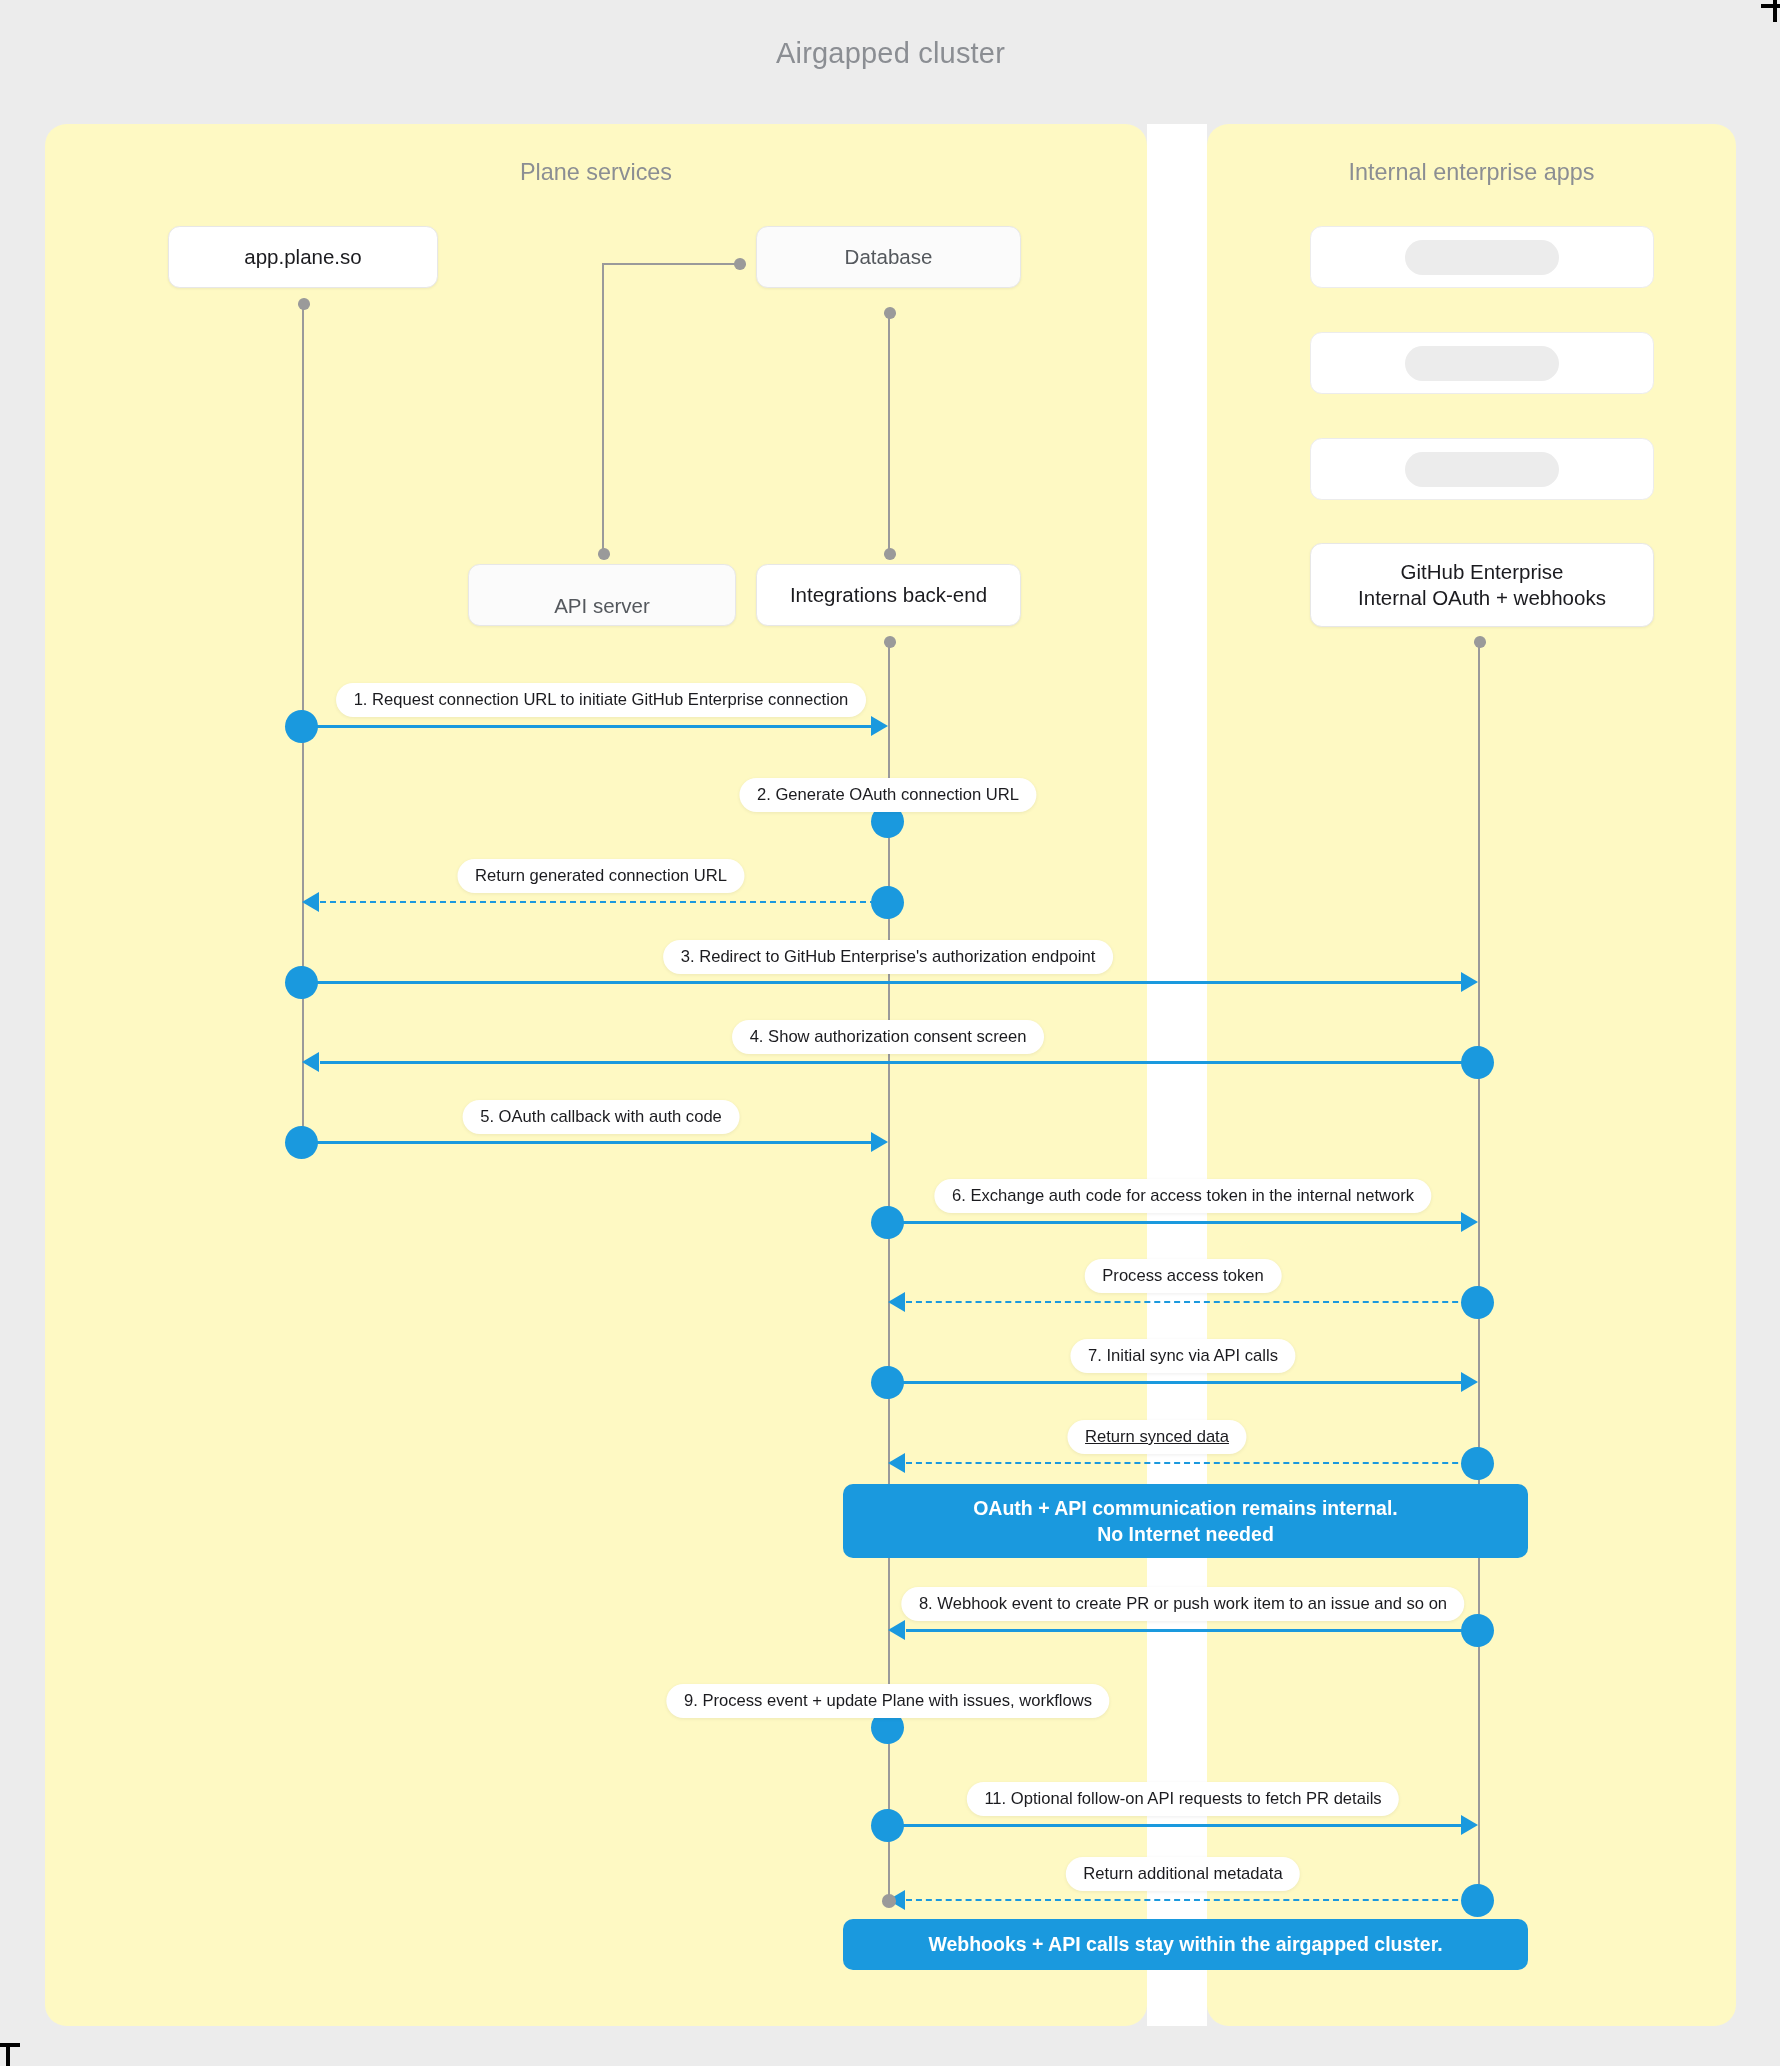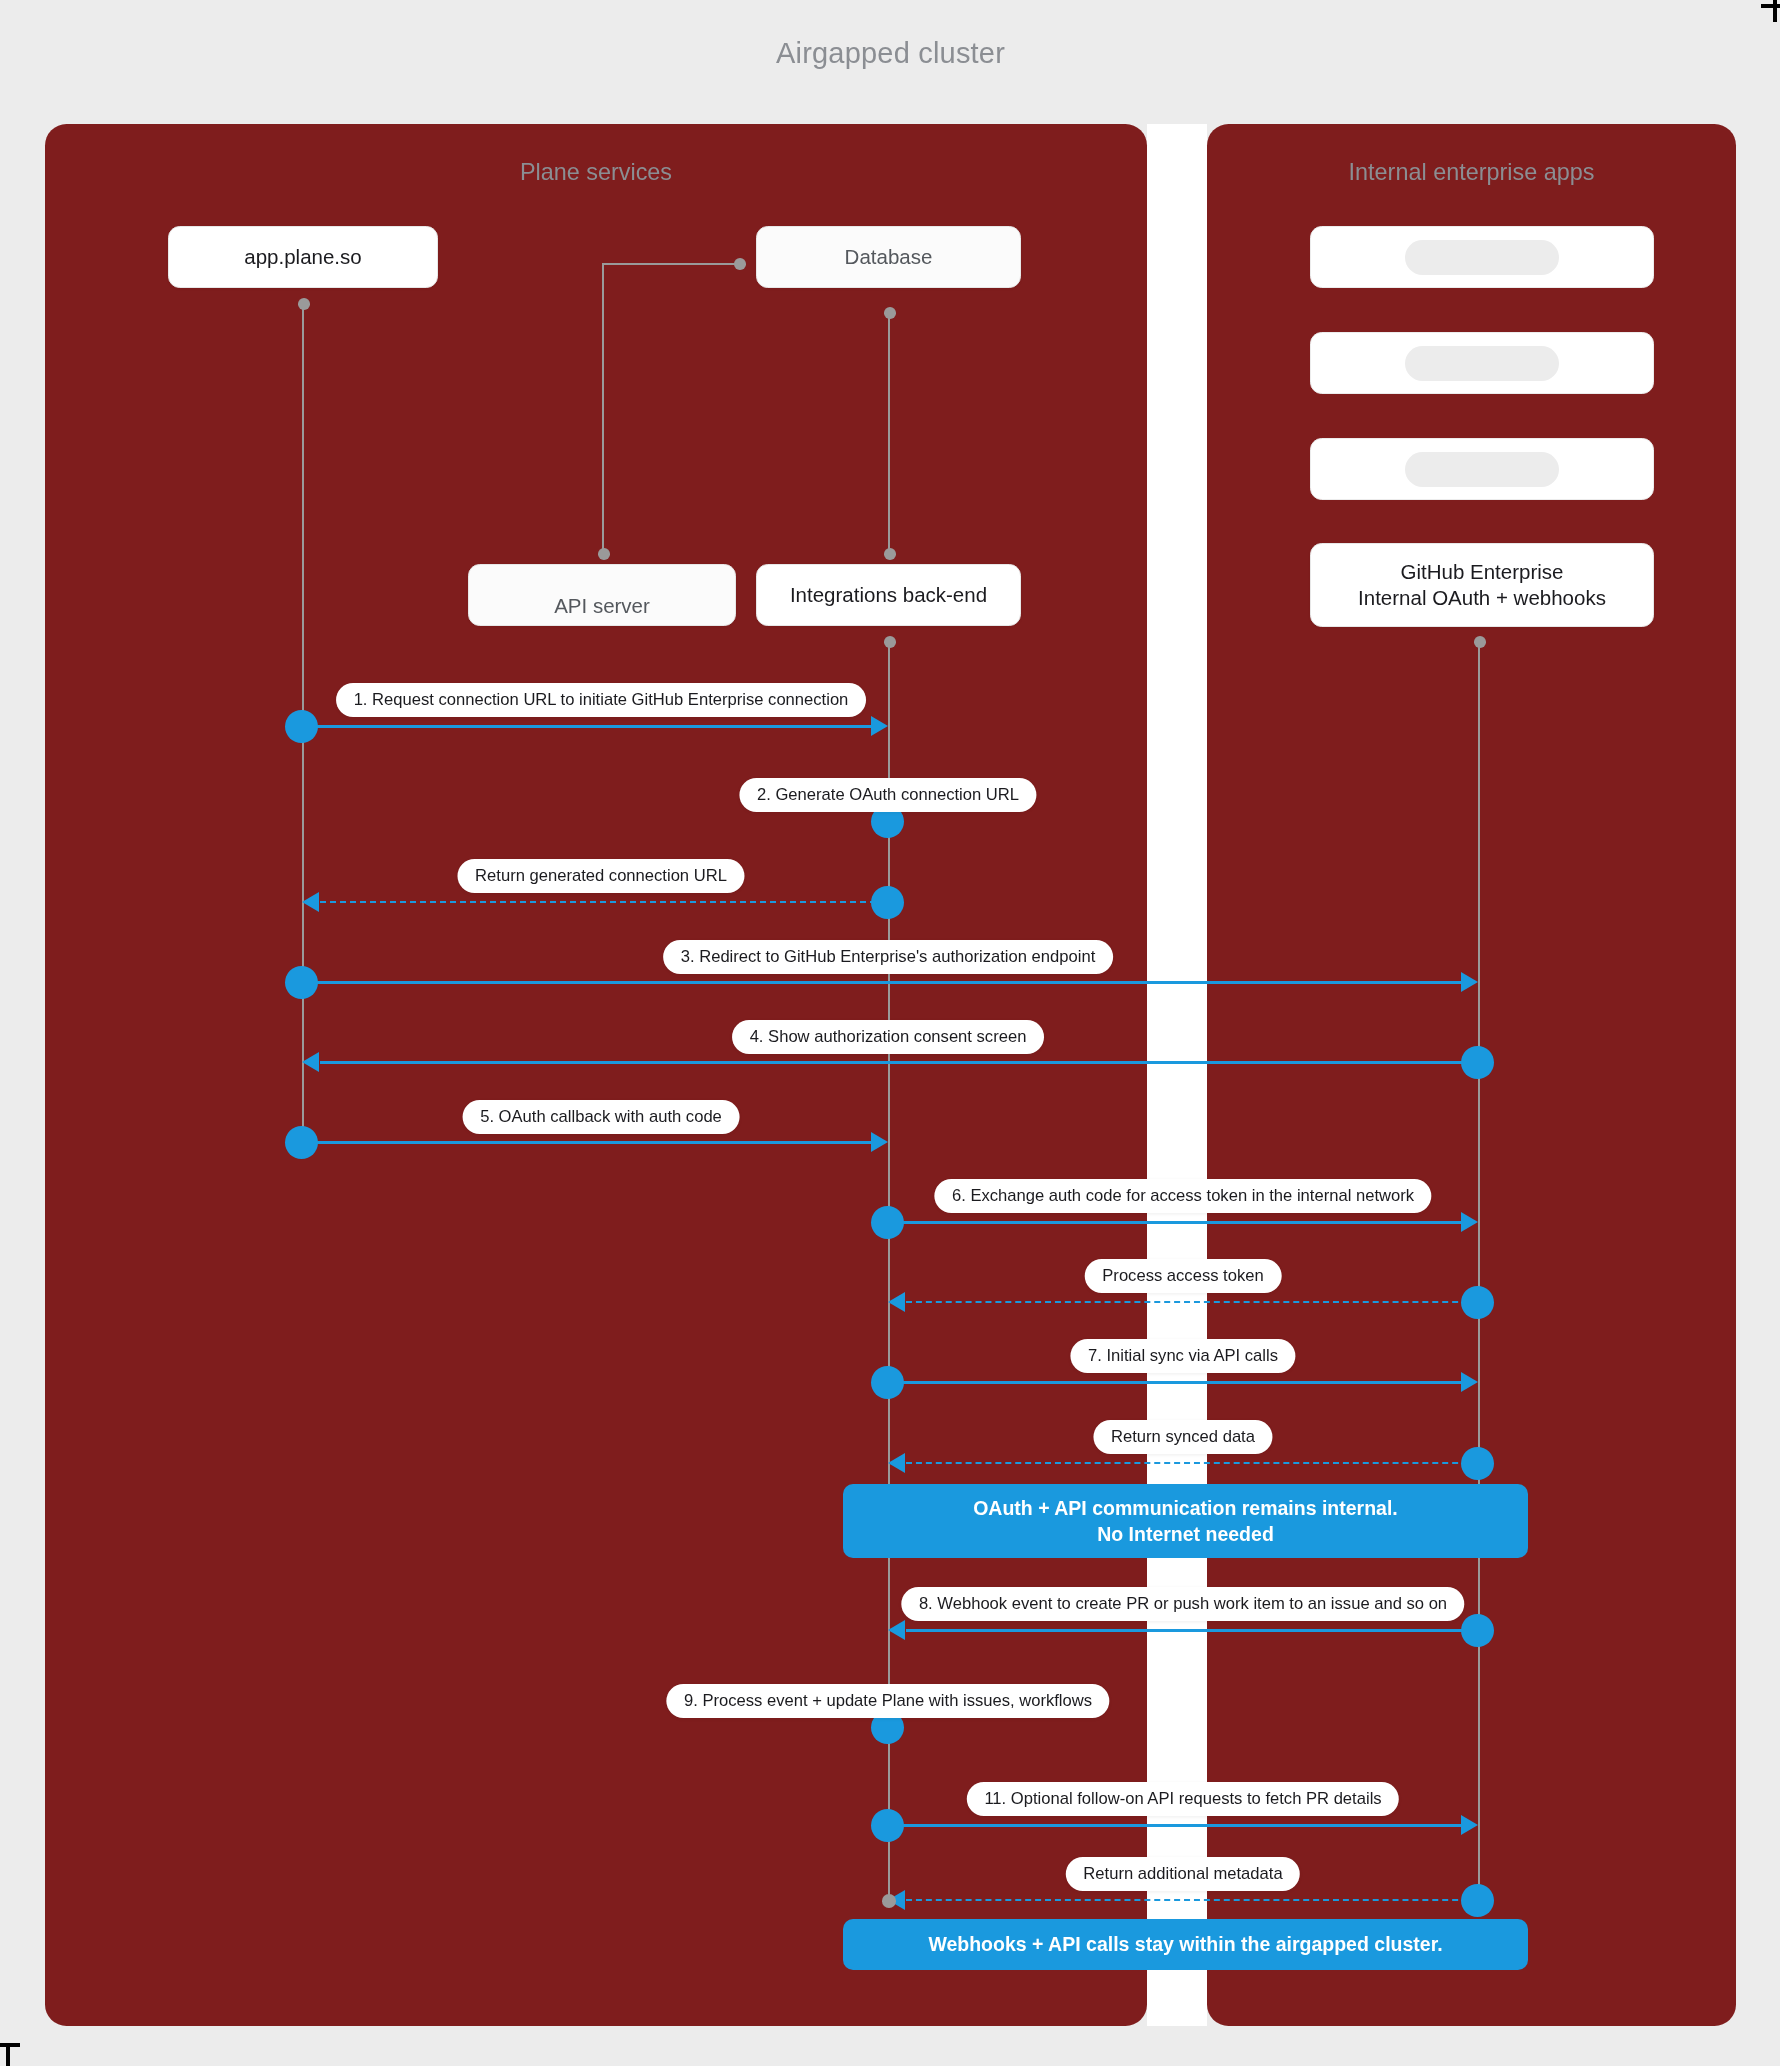--- a/index.html
+++ b/index.html
@@ -31,21 +31,21 @@
     width: 1781px;
     text-align: center;
     font-size: 29px;
     font-weight: 500;
     color: #8b8e93;
     letter-spacing: 0.2px;
   }
 
   .panel {
     position: absolute;
-    background: #7f1d1d;
+    background: #fef9c3;
     border-radius: 21.5px;
   }
   #panel-plane   { left: 45px;   top: 124px; width: 1102px; height: 1902px; }
   #panel-apps    { left: 1207px; top: 124px; width: 529px;  height: 1902px; }
 
   .panel-title {
     position: absolute;
     width: 100%;
     text-align: center;
     top: 35px;
@@ -295,21 +295,21 @@
   <div class="msg-label" style="left:1183px;top:1259px;">Process access token</div>
 
   <div class="msg-line" style="left:888px;top:1381px;width:576px;"></div>
   <div class="arrow right" style="left:1461px;top:1372px;"></div>
   <div class="dot" style="left:888px;top:1383px;"></div>
   <div class="msg-label" style="left:1183px;top:1339px;">7. Initial sync via API calls</div>
 
   <div class="msg-line dashed" style="left:906px;top:1462px;width:572px;"></div>
   <div class="arrow left" style="left:888px;top:1453px;"></div>
   <div class="dot" style="left:1478px;top:1464px;"></div>
-  <div class="msg-label" style="left:1183px;top:1420px;">Return synced data</div>
+  <div class="msg-label" style="left:1157px;top:1420px;text-decoration:underline;">Return synced data</div>
 
   <div class="note-banner" id="note-1">OAuth + API communication remains internal.
 No Internet needed</div>
 
   <div class="msg-line" style="left:906px;top:1629px;width:572px;"></div>
   <div class="arrow left" style="left:888px;top:1620px;"></div>
   <div class="dot" style="left:1478px;top:1631px;"></div>
   <div class="msg-label" style="left:1183px;top:1587px;text-align:center;">8. Webhook event to create PR  or push work item to an issue  and so on</div>
 
   <div class="dot" style="left:888px;top:1728px;"></div>

